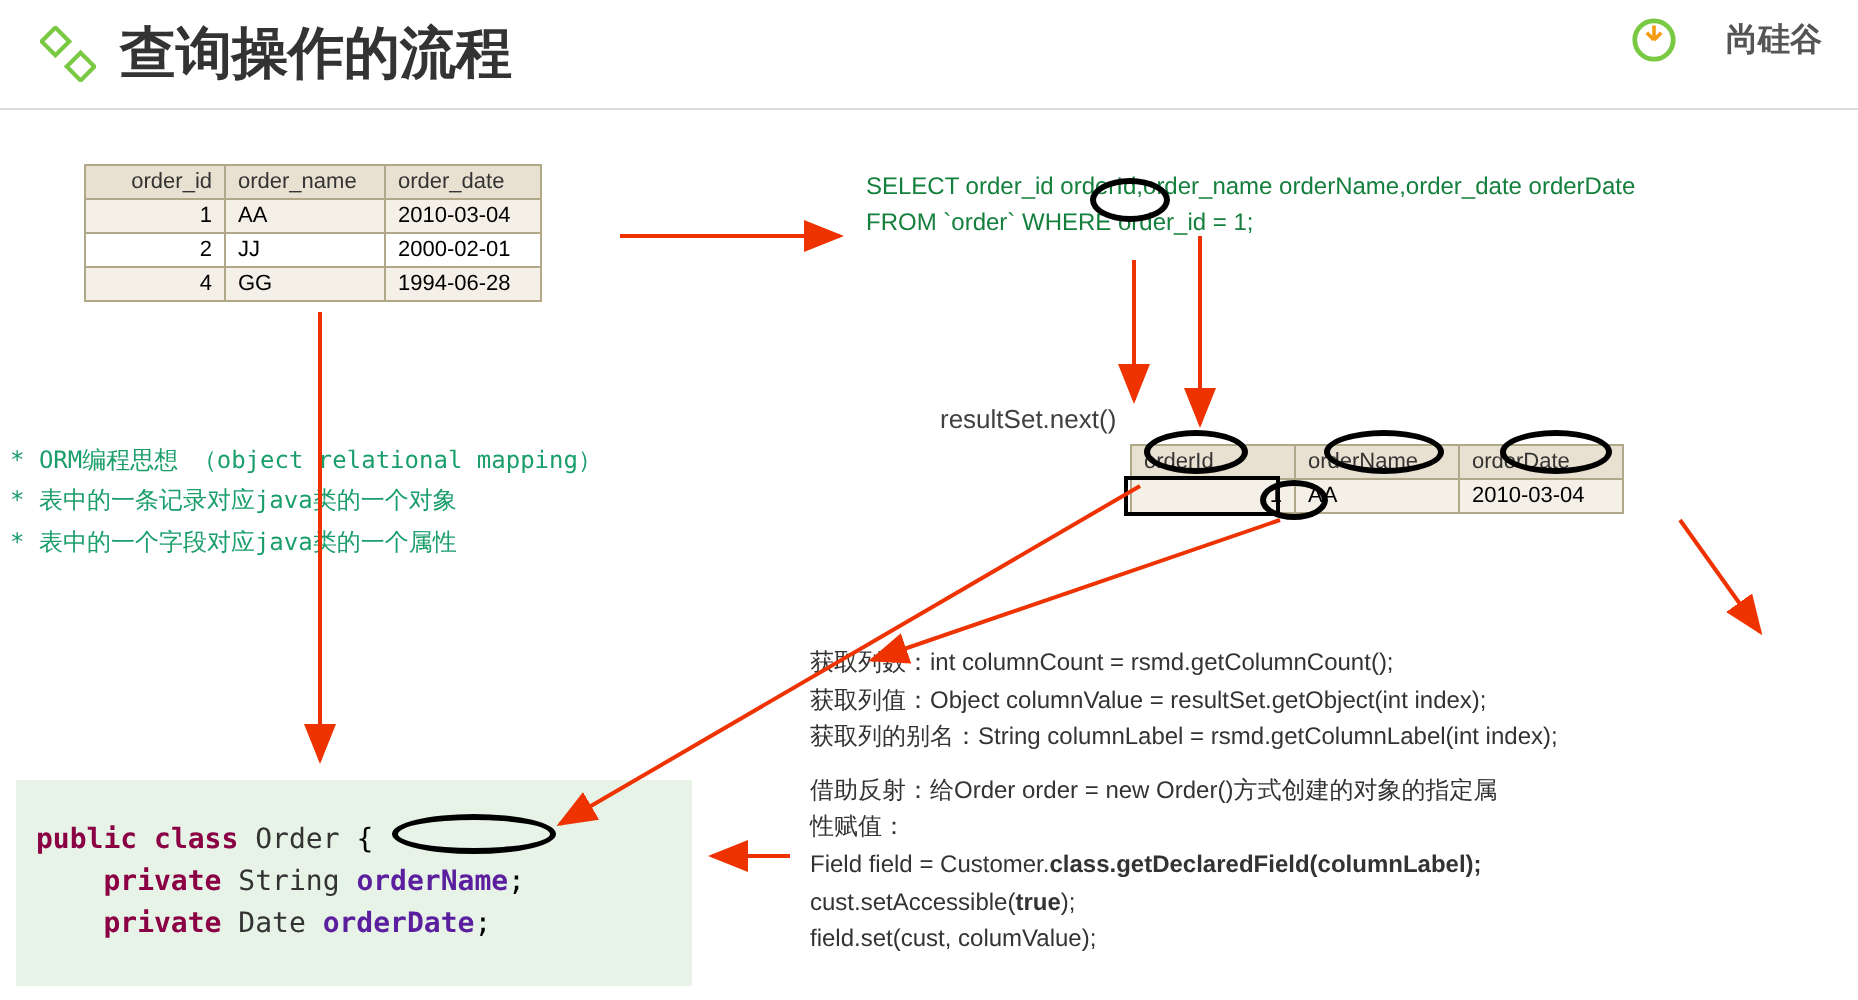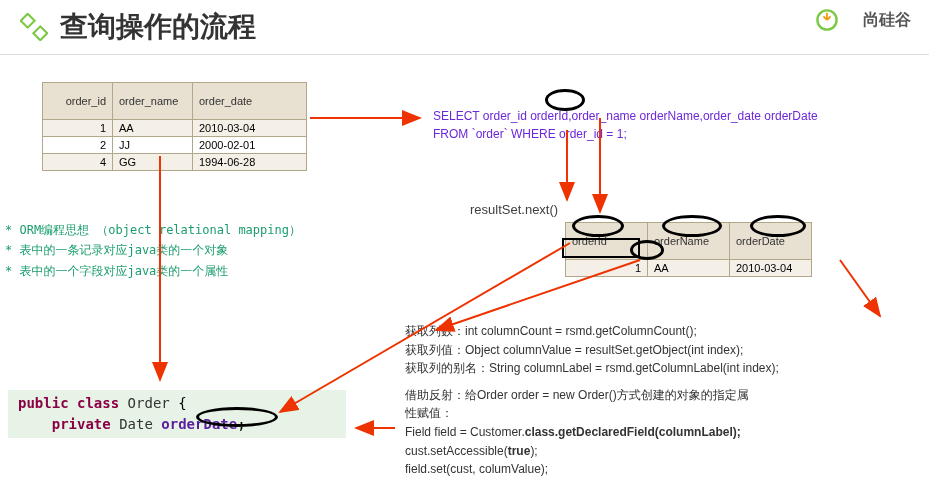--- a/index.html
+++ b/index.html
@@ -4,34 +4,34 @@
 <style>
 * { margin: 0; padding: 0; box-sizing: border-box; }
 body { width: 929px; height: 500px; font-family: "Microsoft YaHei", Arial, sans-serif; background: #fff; position: relative; overflow: hidden; }
 .header { display: flex; align-items: center; padding: 8px 20px; border-bottom: 1px solid #ddd; }
 .header-icon { width: 28px; height: 28px; margin-right: 12px; }
 .header-title { font-size: 28px; font-weight: bold; color: #333; }
 .logo { position: absolute; right: 18px; top: 8px; display: flex; align-items: center; }
 .logo-icon { width: 24px; height: 24px; margin-right: 4px; }
 .logo-text { font-size: 16px; font-weight: bold; color: #555; padding-left: 20px; }
 .db-table { position: absolute; border-collapse: collapse; font-size: 11px; }
-.db-table th { background: #e8e0d0; border: 1px solid #b0a888; padding: 12px 6px; text-align: left; font-weight: normal; color: #333; }
+.db-table th { background: #e8e0d0; border: 1px solid #b0a888; padding: 2px 6px; text-align: left; font-weight: normal; color: #333; }
 .db-table td { background: #fff; border: 1px solid #b0a888; padding: 2px 6px; }
 .db-table tr:nth-child(even) td { background: #f4f0e8; }
 .tbl1 { left: 42px; top: 82px; }
 .tbl1 th:nth-child(1),.tbl1 td:nth-child(1){width:70px;text-align:right}
 .tbl1 th:nth-child(2),.tbl1 td:nth-child(2){width:80px}
-.tbl1 th:nth-child(3),.tbl1 td:nth-child(3){width:114px}
+.tbl1 th:nth-child(3),.tbl1 td:nth-child(3){width:78px}
 .tbl2 { left: 565px; top: 222px; }
 .tbl2 th,.tbl2 td{width:82px}
 .tbl2 td:nth-child(1){text-align:right}
-.sql-text { position: absolute; left: 433px; top: 107px; font-size: 12px; color: #6d28d9; line-height: 1.5; width: 470px; }
+.sql-text { position: absolute; left: 433px; top: 84px; font-size: 12px; color: #15803d; line-height: 1.5; width: 470px; }
 .label-rs { position: absolute; left: 470px; top: 202px; font-size: 13px; color: #404040; }
 .notes { position: absolute; left: 5px; top: 220px; font-size: 12px; color: #1a9e6c; line-height: 1.7; font-family: monospace; }
-.code-box { position: absolute; left: 8px; top: 390px; background: #e6f3e6; padding: 3px 10px; font-family: Consolas, monospace; font-size: 14px; line-height: 1.5; width: 338px; }
+.code-box { position: absolute; left: 8px; top: 390px; background: #e6f3e6; padding: 20px 10px; font-family: Consolas, monospace; font-size: 14px; line-height: 1.5; width: 338px; }
 .kw { color: #8b0045; font-weight: bold; }
 .ty { color: #333; }
 .fn { color: #5a1e9e; font-weight: bold; }
 .explain { position: absolute; left: 405px; top: 322px; font-size: 12px; color: #333; line-height: 1.55; width: 520px; }
 .explain .spacer { height: 8px; }
 .arrow { position: absolute; pointer-events: none; }
 .circle-mark { position: absolute; border: 3px solid #000; border-radius: 50%; pointer-events: none; }
 .sel-box { position: absolute; border: 2px solid #000; pointer-events: none; }
 </style>
 </head>
@@ -106,20 +106,21 @@
   </table>
 
 <div class="notes">
   <div>* ORM编程思想  （object relational mapping）</div>
   <div>* 表中的一条记录对应java类的一个对象</div>
   <div>* 表中的一个字段对应java类的一个属性</div>
 </div>
 
 <div class="code-box">
   <div><span class="kw">public</span> <span class="kw">class</span> <span class="ty">Order</span> <span>{</span></div>
+  <div>&nbsp;&nbsp;&nbsp;&nbsp;<span class="kw">private</span> <span class="ty">String</span> <span class="fn">orderName</span><span>;</span></div>
   <div>&nbsp;&nbsp;&nbsp;&nbsp;<span class="kw">private</span> <span class="ty">Date</span> <span class="fn">orderDate</span><span>;</span></div>
 </div>
 
 <div class="explain">
   <div>获取列数：int columnCount = rsmd.getColumnCount();</div>
   <div>获取列值：Object columnValue = resultSet.getObject(int index);</div>
   <div>获取列的别名：String columnLabel = rsmd.getColumnLabel(int index);</div>
   <div class="spacer"></div>
   <div>借助反射：给Order order = new Order()方式创建的对象的指定属</div>
   <div>性赋值：</div>

